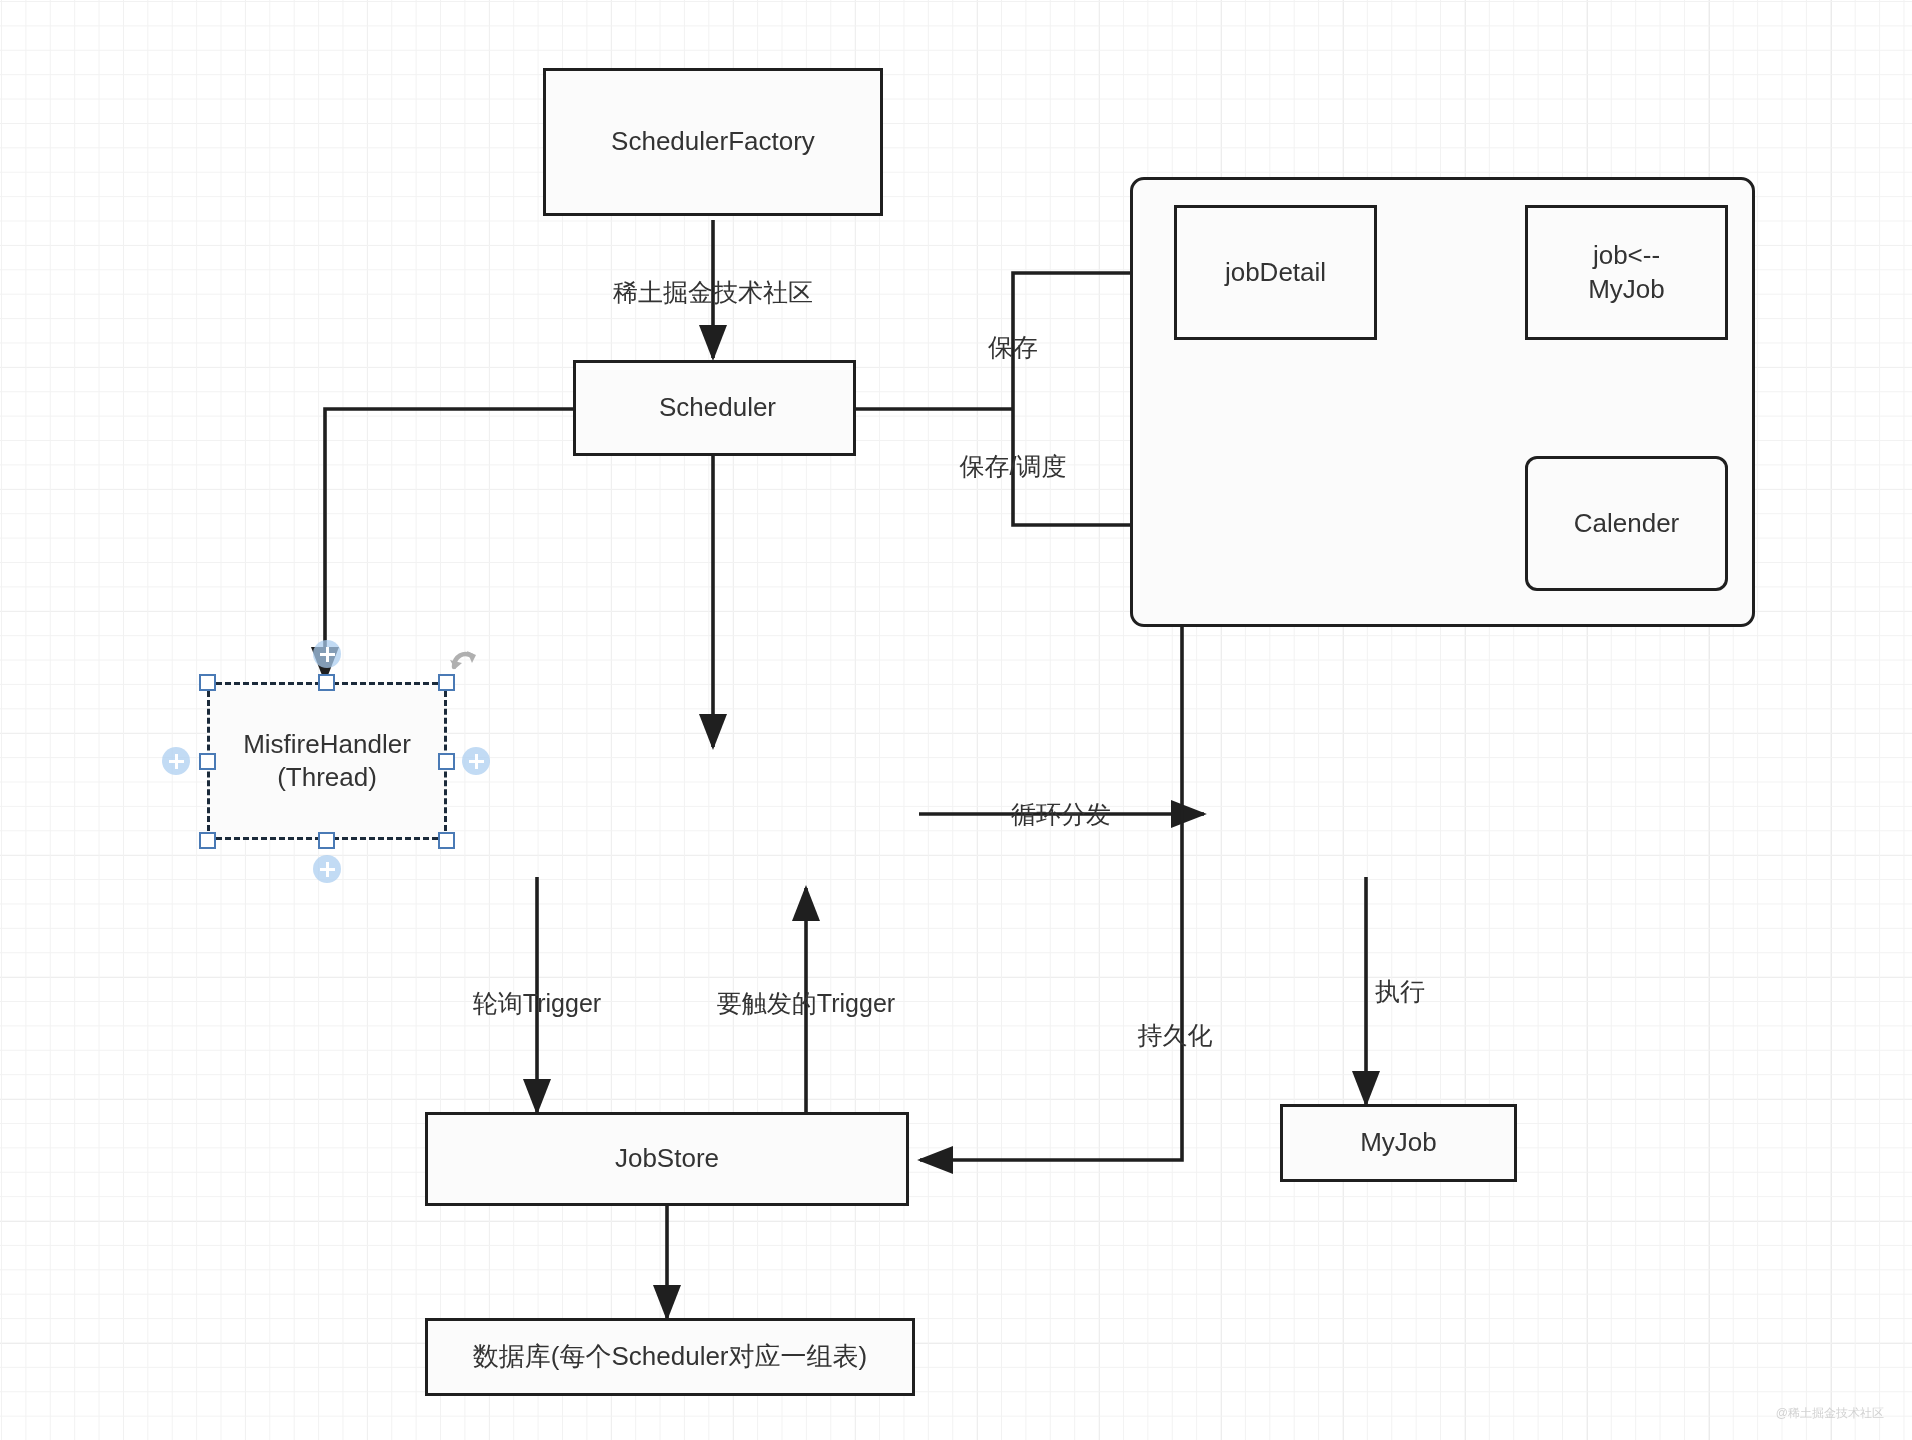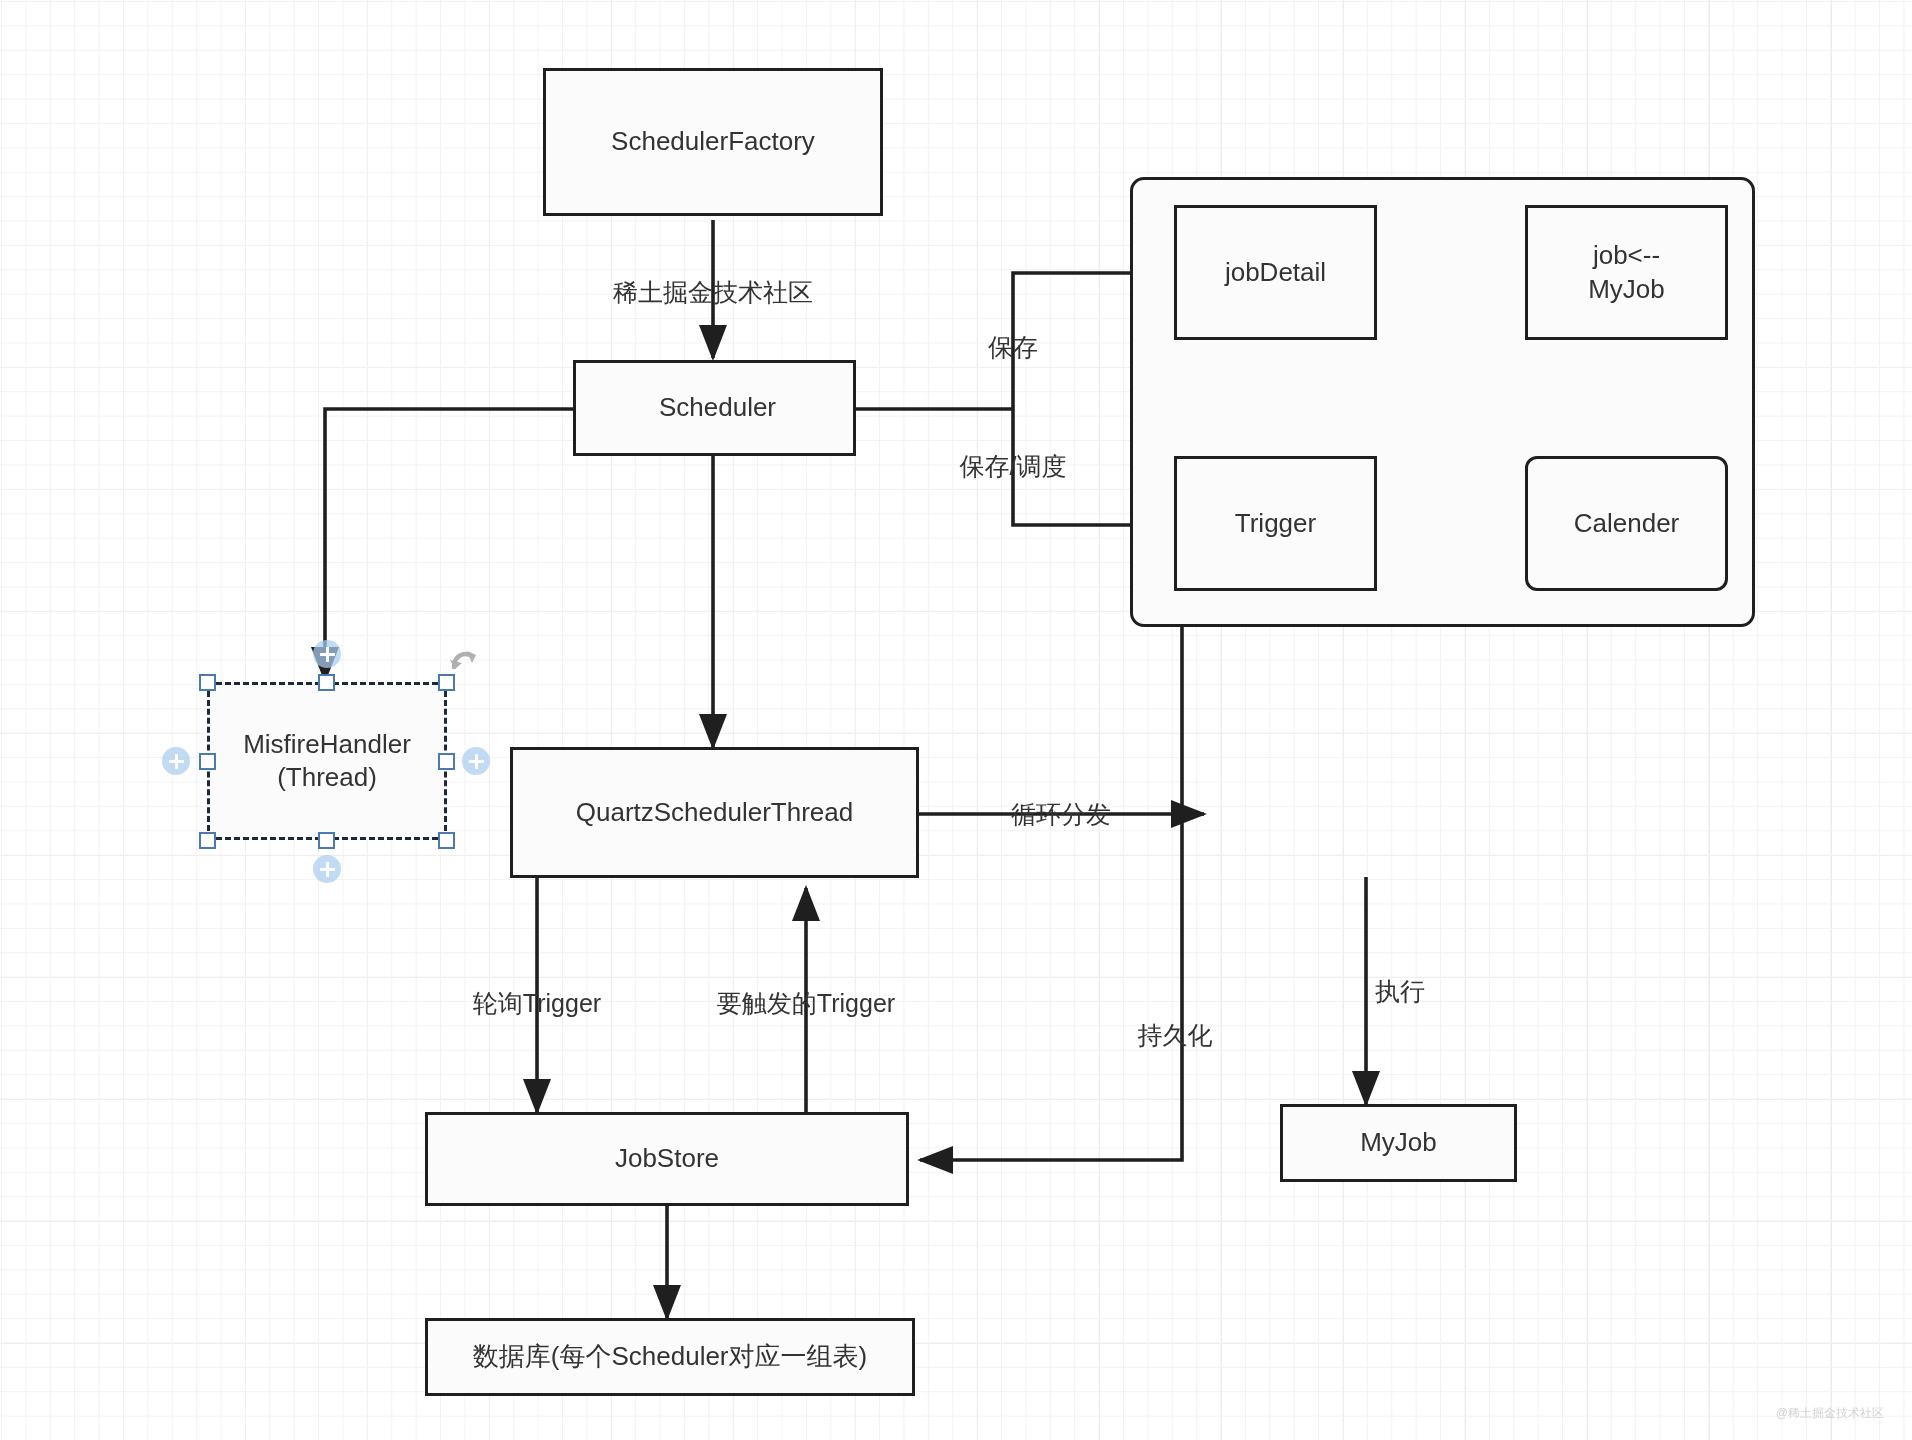--- a/index.html
+++ b/index.html
@@ -170,44 +170,38 @@
   <div class="group-box" style="left:1130px; top:177px; width:625px; height:450px;"></div>
 
   <div class="node" style="left:543px; top:68px; width:340px; height:148px;">
     <span>SchedulerFactory</span>
   </div>
 
   <div class="node" style="left:573px; top:360px; width:283px; height:96px;padding-left:6px;">
     <span>Scheduler</span>
   </div>
 
-  <div class="node" style="left:510px; top:747px; width:409px; height:131px;">
-    <span>QuartzSchedulerThread</span>
-  </div>
 
   <div class="node" style="left:425px; top:1112px; width:484px; height:94px;">
     <span>JobStore</span>
   </div>
 
   <div class="node" style="left:425px; top:1318px; width:490px; height:78px;">
     <span>数据库(每个Scheduler对应一组表)</span>
   </div>
 
   <div class="node" style="left:1174px; top:205px; width:203px; height:135px;">
     <span>jobDetail</span>
   </div>
 
   <div class="node" style="left:1525px; top:205px; width:203px; height:135px;">
     <span>job&lt;--
 MyJob</span>
   </div>
 
-  <div class="node" style="left:1174px; top:456px; width:203px; height:135px;">
-    <span>Trigger</span>
-  </div>
 
   <div class="node" style="left:1525px; top:456px; width:203px; height:135px;border-radius:12px;">
     <span>Calender</span>
   </div>
 
 
   <div class="node" style="left:1280px; top:1104px; width:237px; height:78px;">
     <span>MyJob</span>
   </div>
 

